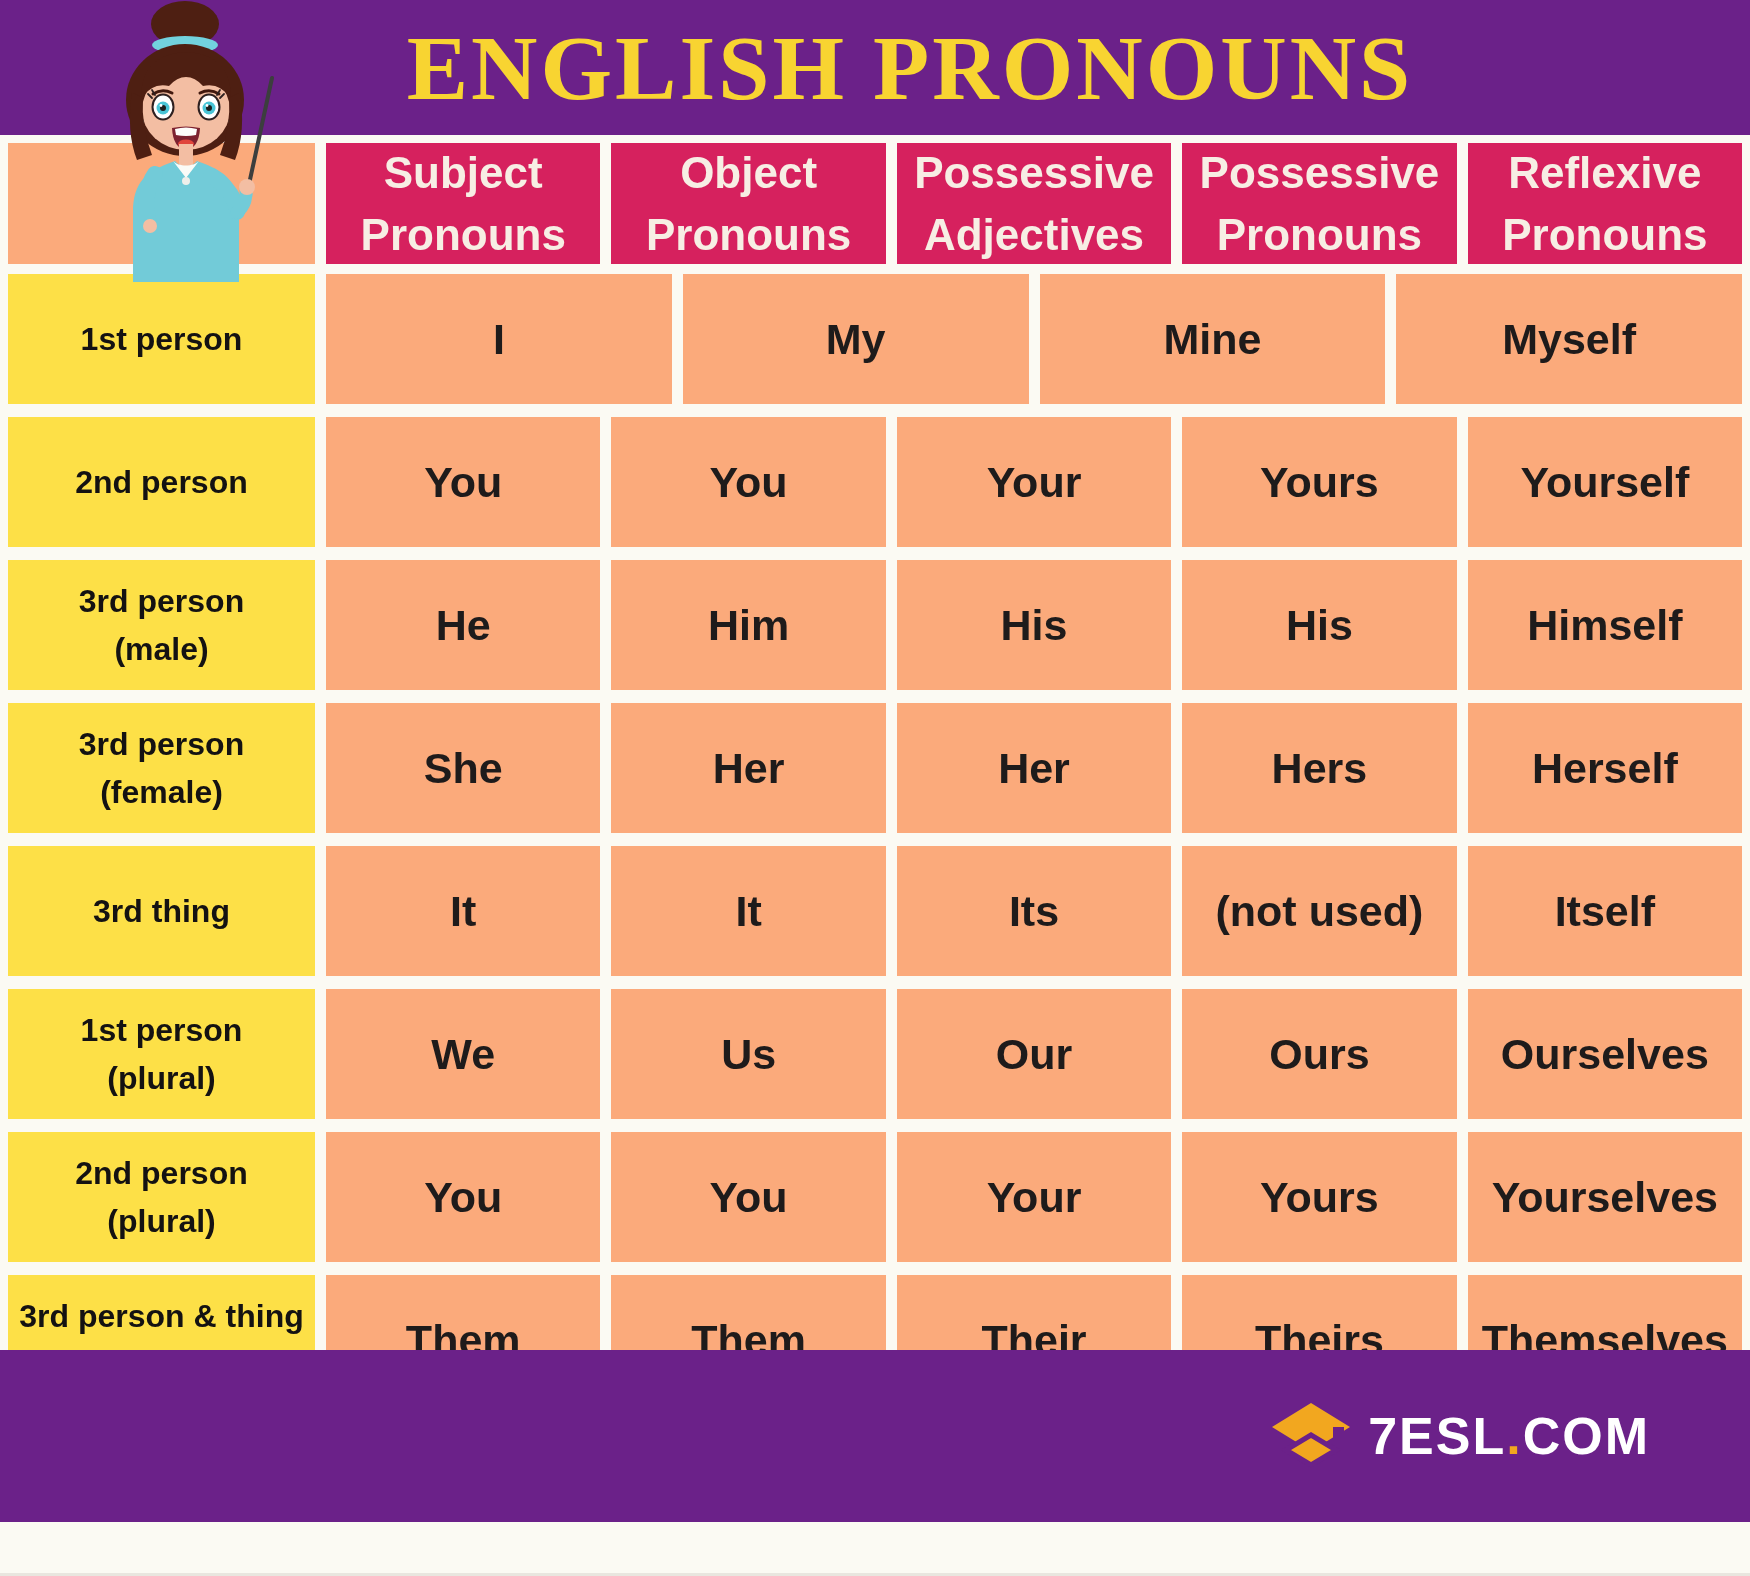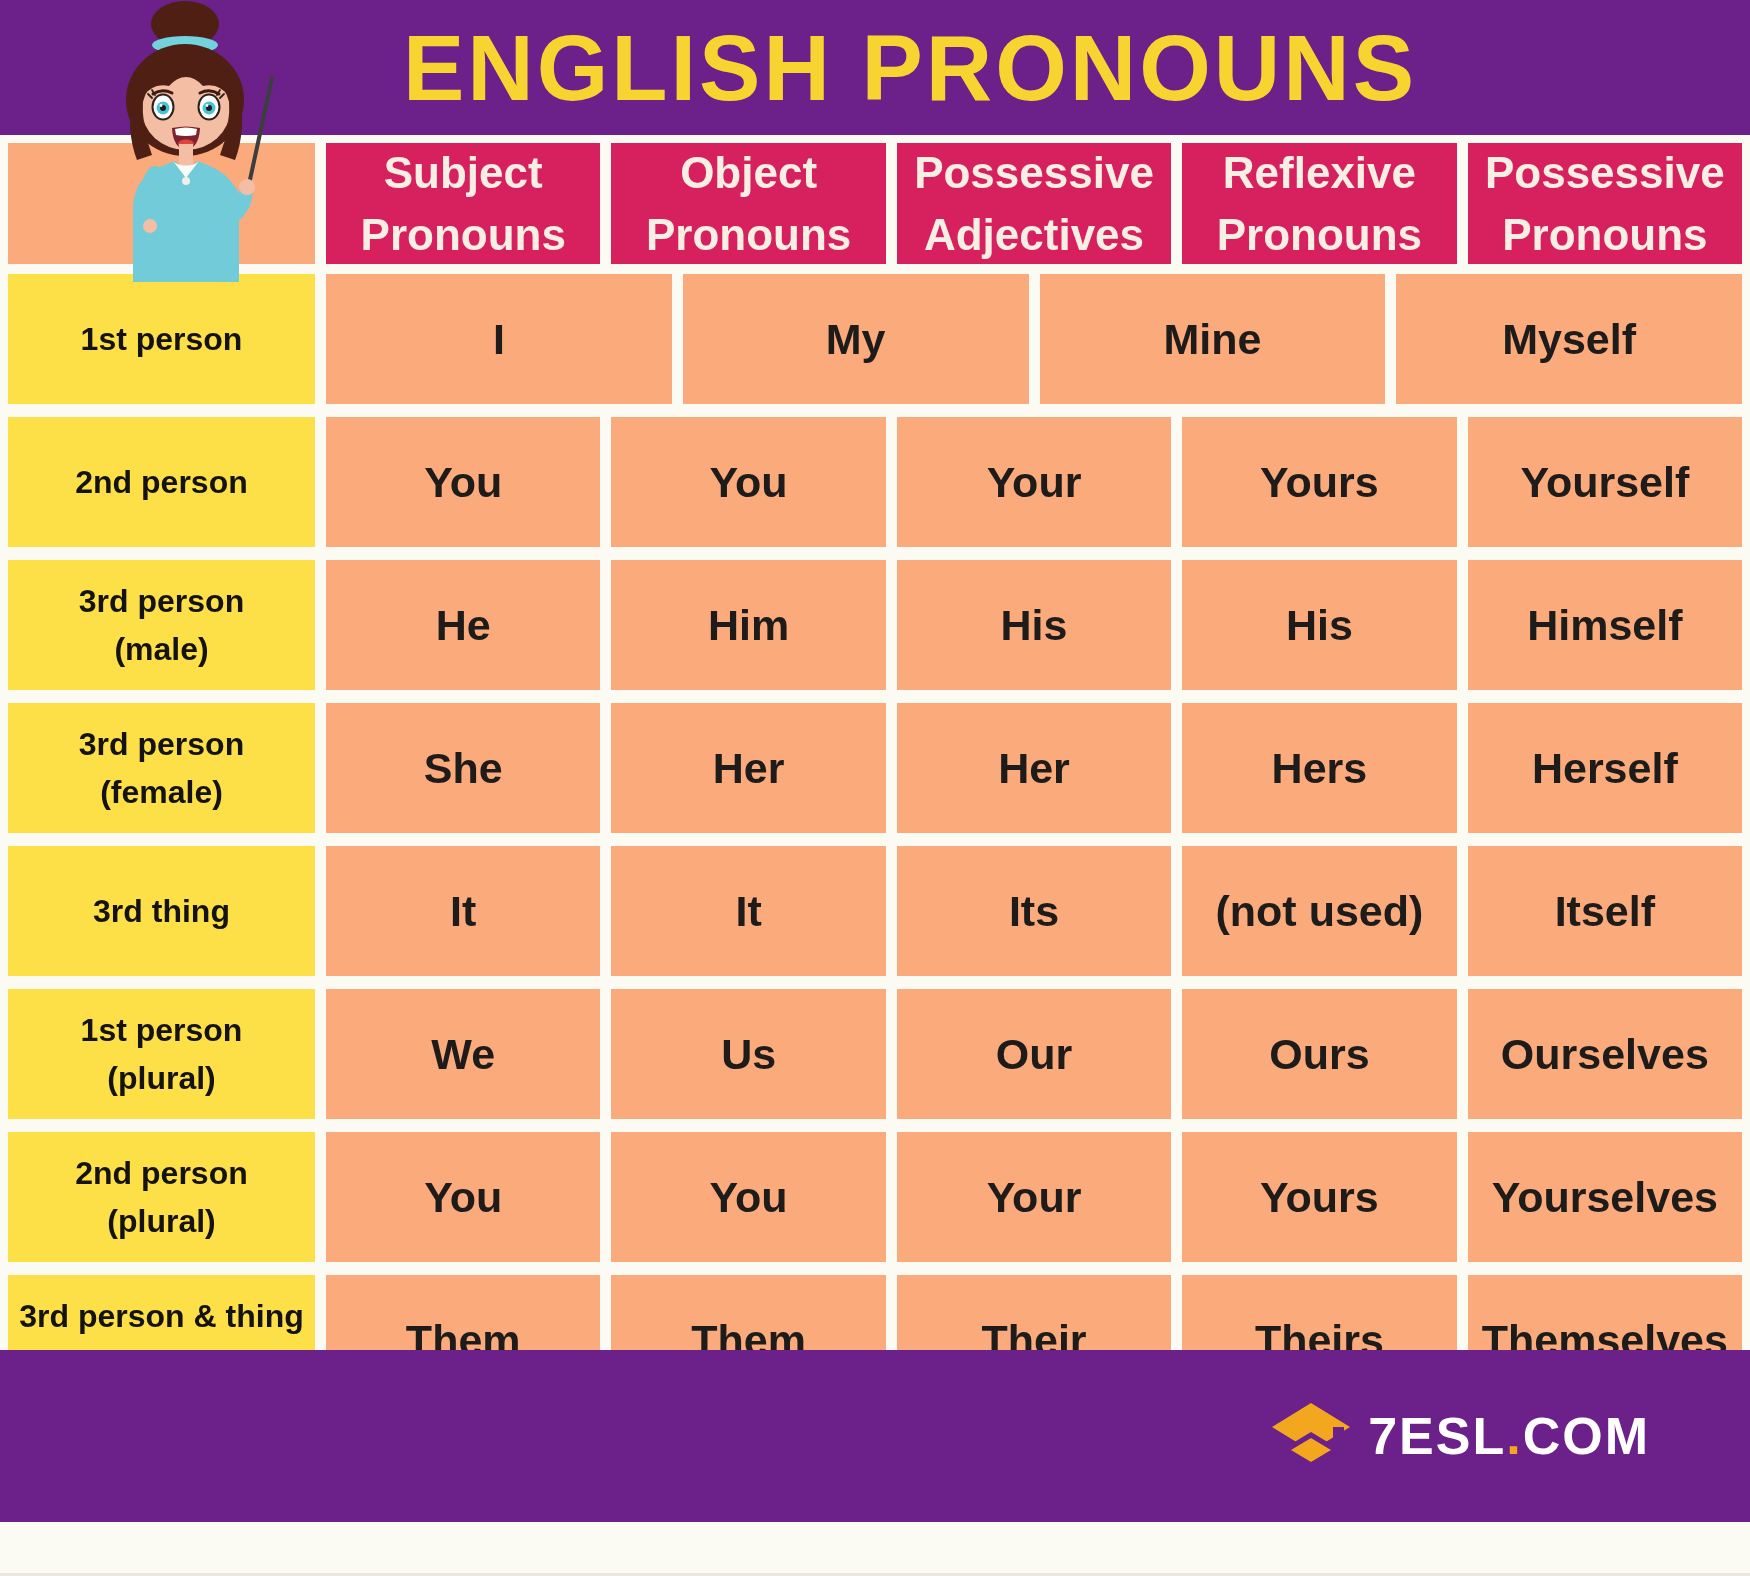--- a/index.html
+++ b/index.html
@@ -12,21 +12,21 @@
   }
 
   
   .top-band {
     position: absolute; top: 0; left: 0;
     width: 1750px; height: 135px;
     background: #6B2189;
     display: flex; align-items: center; justify-content: center;
   }
   .poster-title {
-    font-family: Liberation Sans, sans-serif;
+    font-family: Liberation Serif, serif;
     font-weight: bold;
     font-size: 92px;
     letter-spacing: 3px;
     color: #F8D431;
     padding-left: 70px;
     line-height: 1;
     white-space: nowrap;
   }
 
   
@@ -170,22 +170,22 @@
   <circle cx="152" cy="187" r="8" fill="#F3BEA3"></circle>
 </svg>
 
 <div class="pron-table">
 
   <div class="t-row header-row">
     <div class="corner-cell"></div>
     <div class="head-cell">Subject Pronouns</div>
     <div class="head-cell">Object Pronouns</div>
     <div class="head-cell">Possessive Adjectives</div>
+    <div class="head-cell">Possessive Pronouns</div>
     <div class="head-cell">Reflexive Pronouns</div>
-    <div class="head-cell">Possessive Pronouns</div>
   </div>
 
   <div class="t-row data-row">
     <div class="label-cell">
       <span>1st person</span>
       <span></span>
     </div>
     <div class="pron-cell">I</div>
     <div class="pron-cell">My</div>
     <div class="pron-cell">Mine</div>

